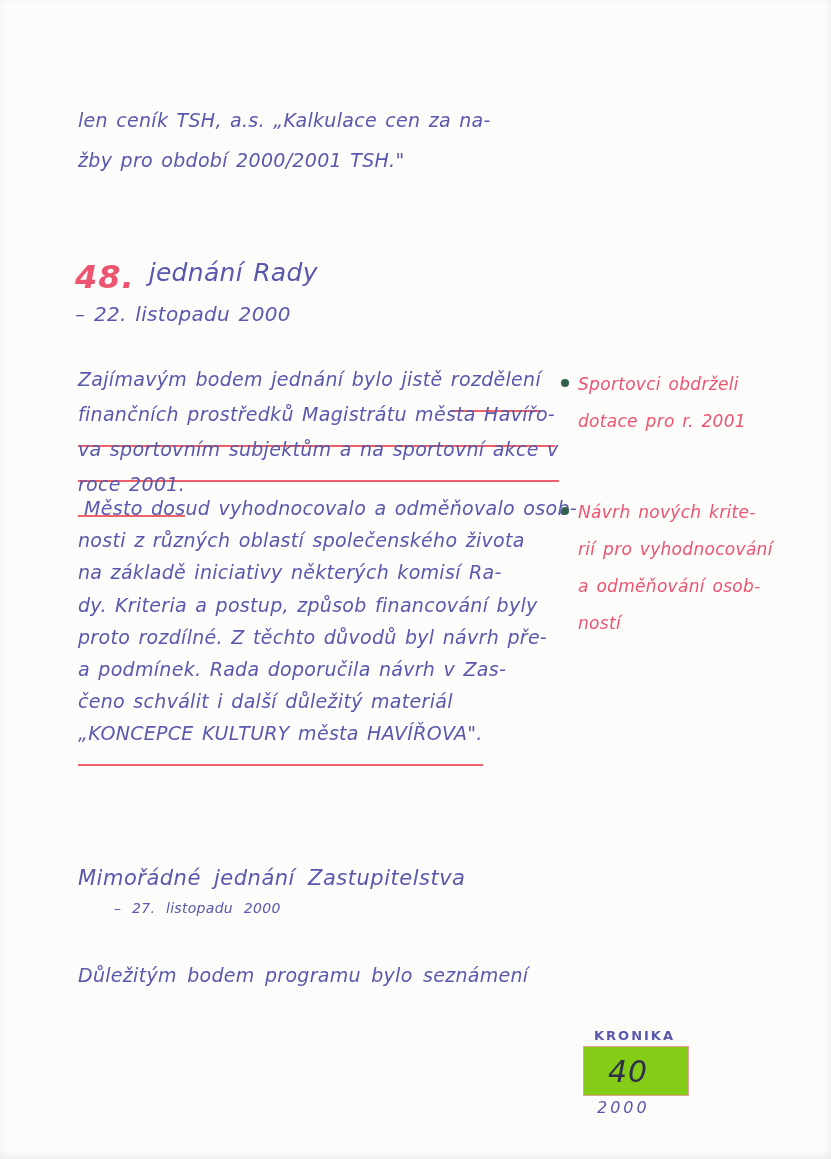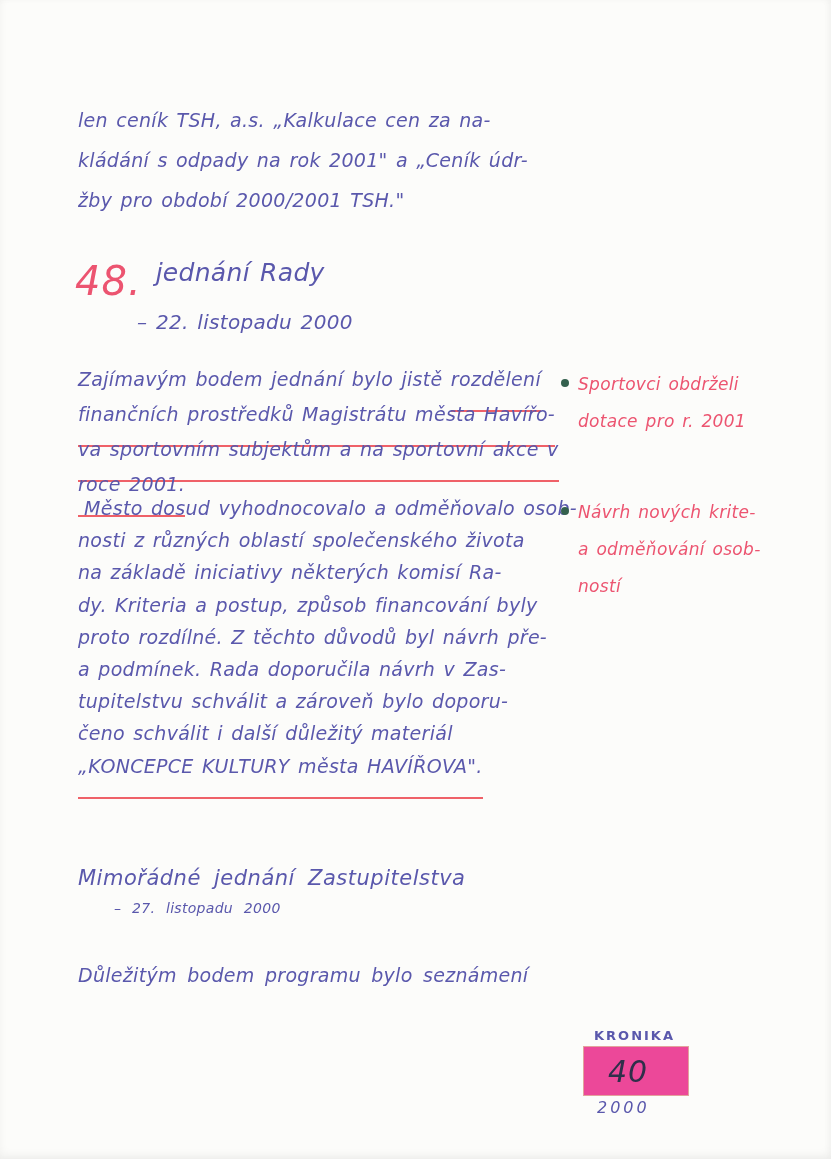--- a/index.html
+++ b/index.html
@@ -24,25 +24,25 @@
     font-style:italic;
     color:var(--blue);
     letter-spacing:0.3px;
     word-spacing:2px;
   }
   .hw-red{color:var(--red);}
   .abs{position:absolute;}
   .cont-para{left:78px;top:100px;font-size:19px;line-height:40px;width:520px;}
   .sec-head{left:75px;top:258px;}
   .sec-num{
-    font-size:40px;color:var(--red);font-style:italic;
-    letter-spacing:1px;vertical-align:top;
+    font-size:32px;color:var(--red);font-style:italic;
+    letter-spacing:1px;vertical-align:top;font-weight:bold;
   }
   .sec-title{font-size:25px;margin-left:14px;vertical-align:8px;}
-  .sec-date{font-size:20px;margin-left:62px;margin-top:6px;}
+  .sec-date{font-size:20px;margin-top:6px;}
   .para1{left:78px;top:362px;font-size:19px;line-height:35px;width:500px;}
   .para2{left:78px;top:492px;font-size:19px;line-height:32.2px;width:505px;}
   .para2 .indent{padding-left:6px;}
   .ul-red{border-bottom:2px solid var(--ul-red);padding-bottom:20px;}
   .margin-note{font-size:17px;line-height:37px;width:250px;}
   .note1{left:578px;top:366px;}
   .note2{left:578px;top:494px;}
   .bullet{
     position:absolute;left:-17px;top:13px;
     width:8px;height:8px;border-radius:50%;
@@ -52,40 +52,39 @@
   .head2-title{font-size:21px;letter-spacing:0.5px;word-spacing:6px;}
   .head2-date{font-size:14px;margin-left:36px;margin-top:10px;word-spacing:6px;}
   .para3{left:78px;top:964px;font-size:19px;word-spacing:4px;}
   .stamp-label{
     left:594px;top:1028px;
     font-size:13px;font-weight:bold;color:var(--blue);
     letter-spacing:2px;
   }
   .stamp-box{
     left:583px;top:1046px;width:104px;height:48px;
-    border:1.5px solid #e2a39c;background:#ec4899;
+    border:1.5px solid #e2a39c;background:#84cc16;
     display:flex;align-items:center;justify-content:center;
   }
   .stamp-number{
     font-size:30px;color:var(--dark);font-style:italic;letter-spacing:1px;
     transform:translateX(-8px);
   }
   .stamp-year{
     left:597px;top:1098px;
     font-size:16px;color:var(--blue);letter-spacing:3px;font-style:italic;
   }
 </style>
 </head>
 <body>
 
 <div class="page">
 
   <div class="abs cont-para hw">
     <div>len ceník TSH, a.s. „Kalkulace cen za na-</div>
-    <div>kládání s odpady na rok 2001" a „Ceník údr-</div>
     <div>žby pro období 2000/2001 TSH."</div>
   </div>
 
   <div class="abs sec-head">
     <span class="sec-num">48.</span><span class="sec-title hw">jednání Rady</span>
     <div class="sec-date hw">– 22. listopadu 2000</div>
   </div>
 
   <div class="abs para1 hw">
     <div><span>Zajímavým bodem jednání bylo jistě </span><span class="ul-red">rozdělení</span></div>
@@ -100,28 +99,28 @@
     <div>dotace pro r. 2001</div>
   </div>
 
   <div class="abs para2 hw">
     <div class="indent">Město dosud vyhodnocovalo a odměňovalo osob-</div>
     <div>nosti z různých oblastí společenského života</div>
     <div>na základě iniciativy některých komisí Ra-</div>
     <div>dy. Kriteria a postup, způsob financování byly</div>
     <div>proto rozdílné. Z těchto důvodů byl návrh pře-</div>
     <div>a podmínek. Rada doporučila návrh v Zas-</div>
-    <div>tupitelstvu schválit a zároveň bylo doporu-</div>
     <div>čeno schválit i další důležitý materiál</div>
     <div><span class="ul-red">„KONCEPCE KULTURY města HAVÍŘOVA".</span></div>
   </div>
 
   <div class="abs margin-note note2 hw hw-red">
     <span class="bullet"></span>
     <div>Návrh nových krite-</div>
+    <div>rií pro vyhodnocování</div>
     <div>a odměňování osob-</div>
     <div>ností</div>
   </div>
 
   <div class="abs head2">
     <div class="head2-title hw">Mimořádné jednání Zastupitelstva</div>
     <div class="head2-date hw">– 27. listopadu 2000</div>
   </div>
 
   <div class="abs para3 hw">Důležitým bodem programu bylo seznámení</div>

